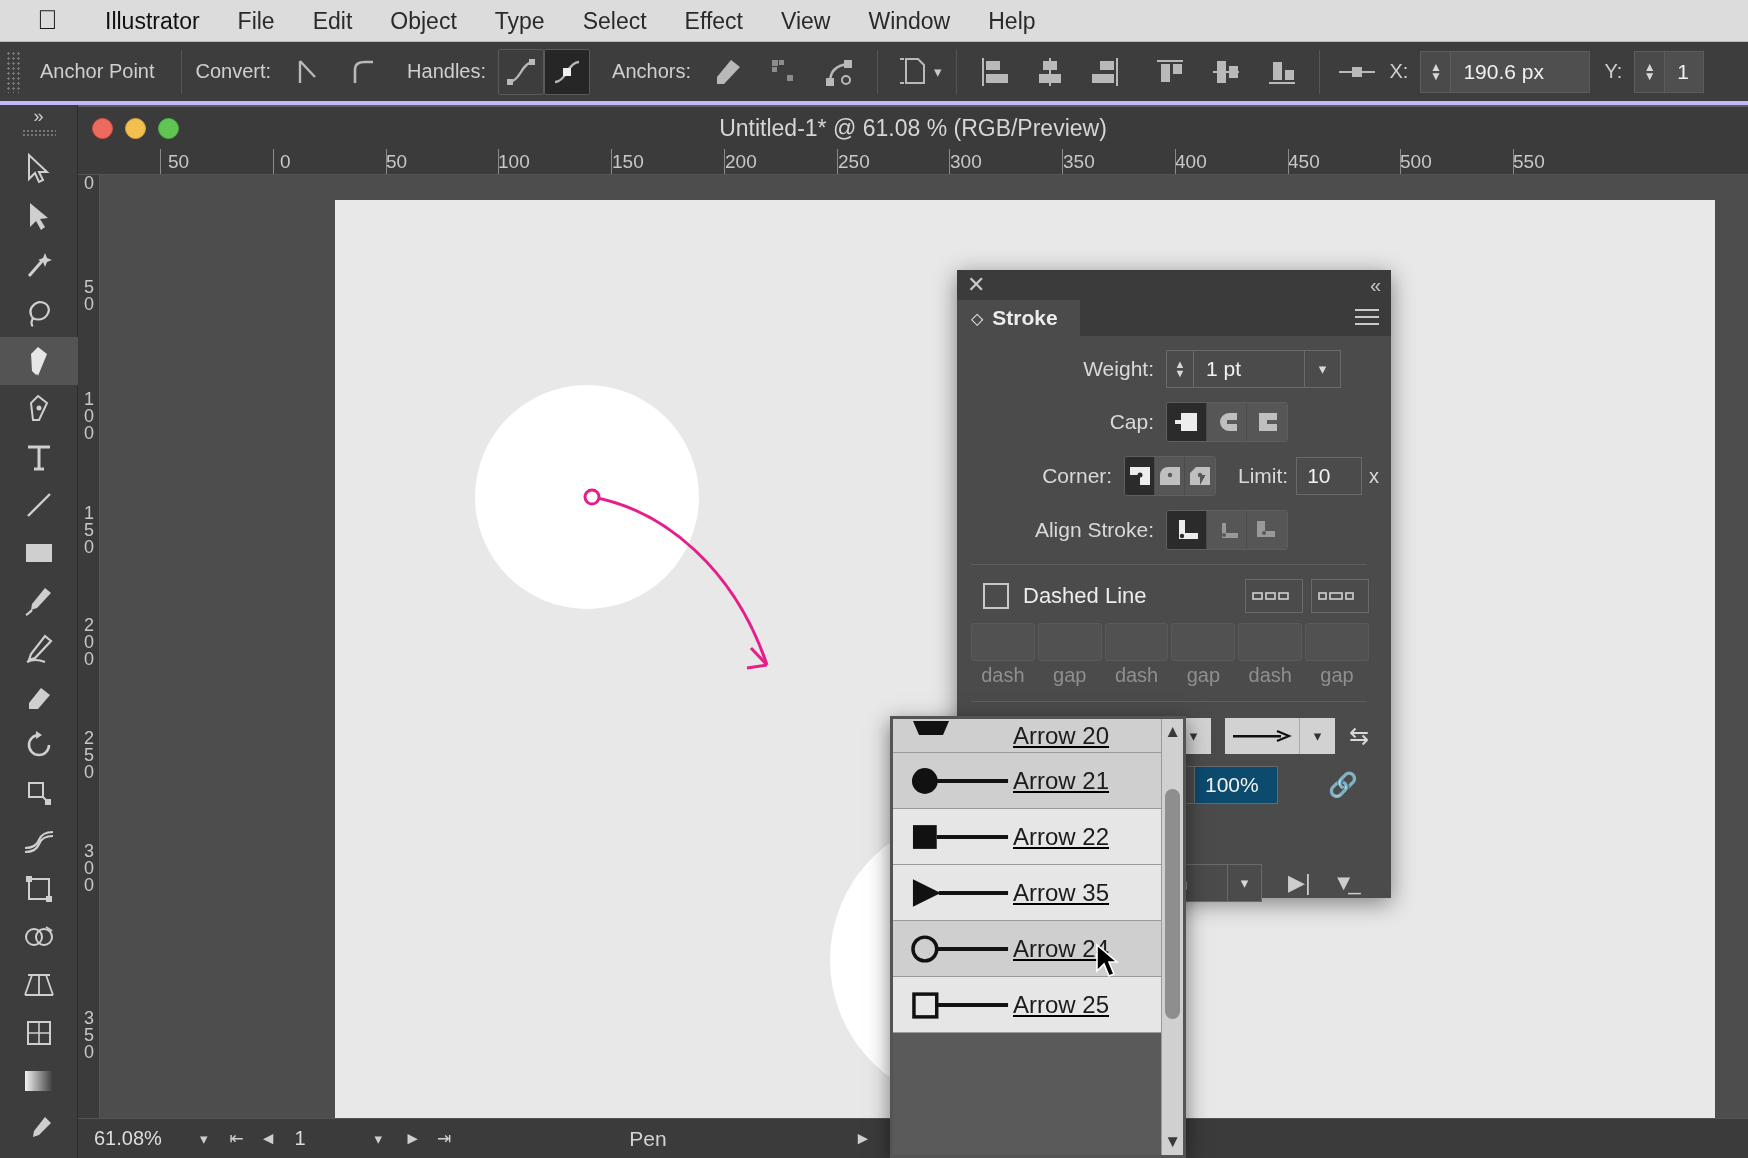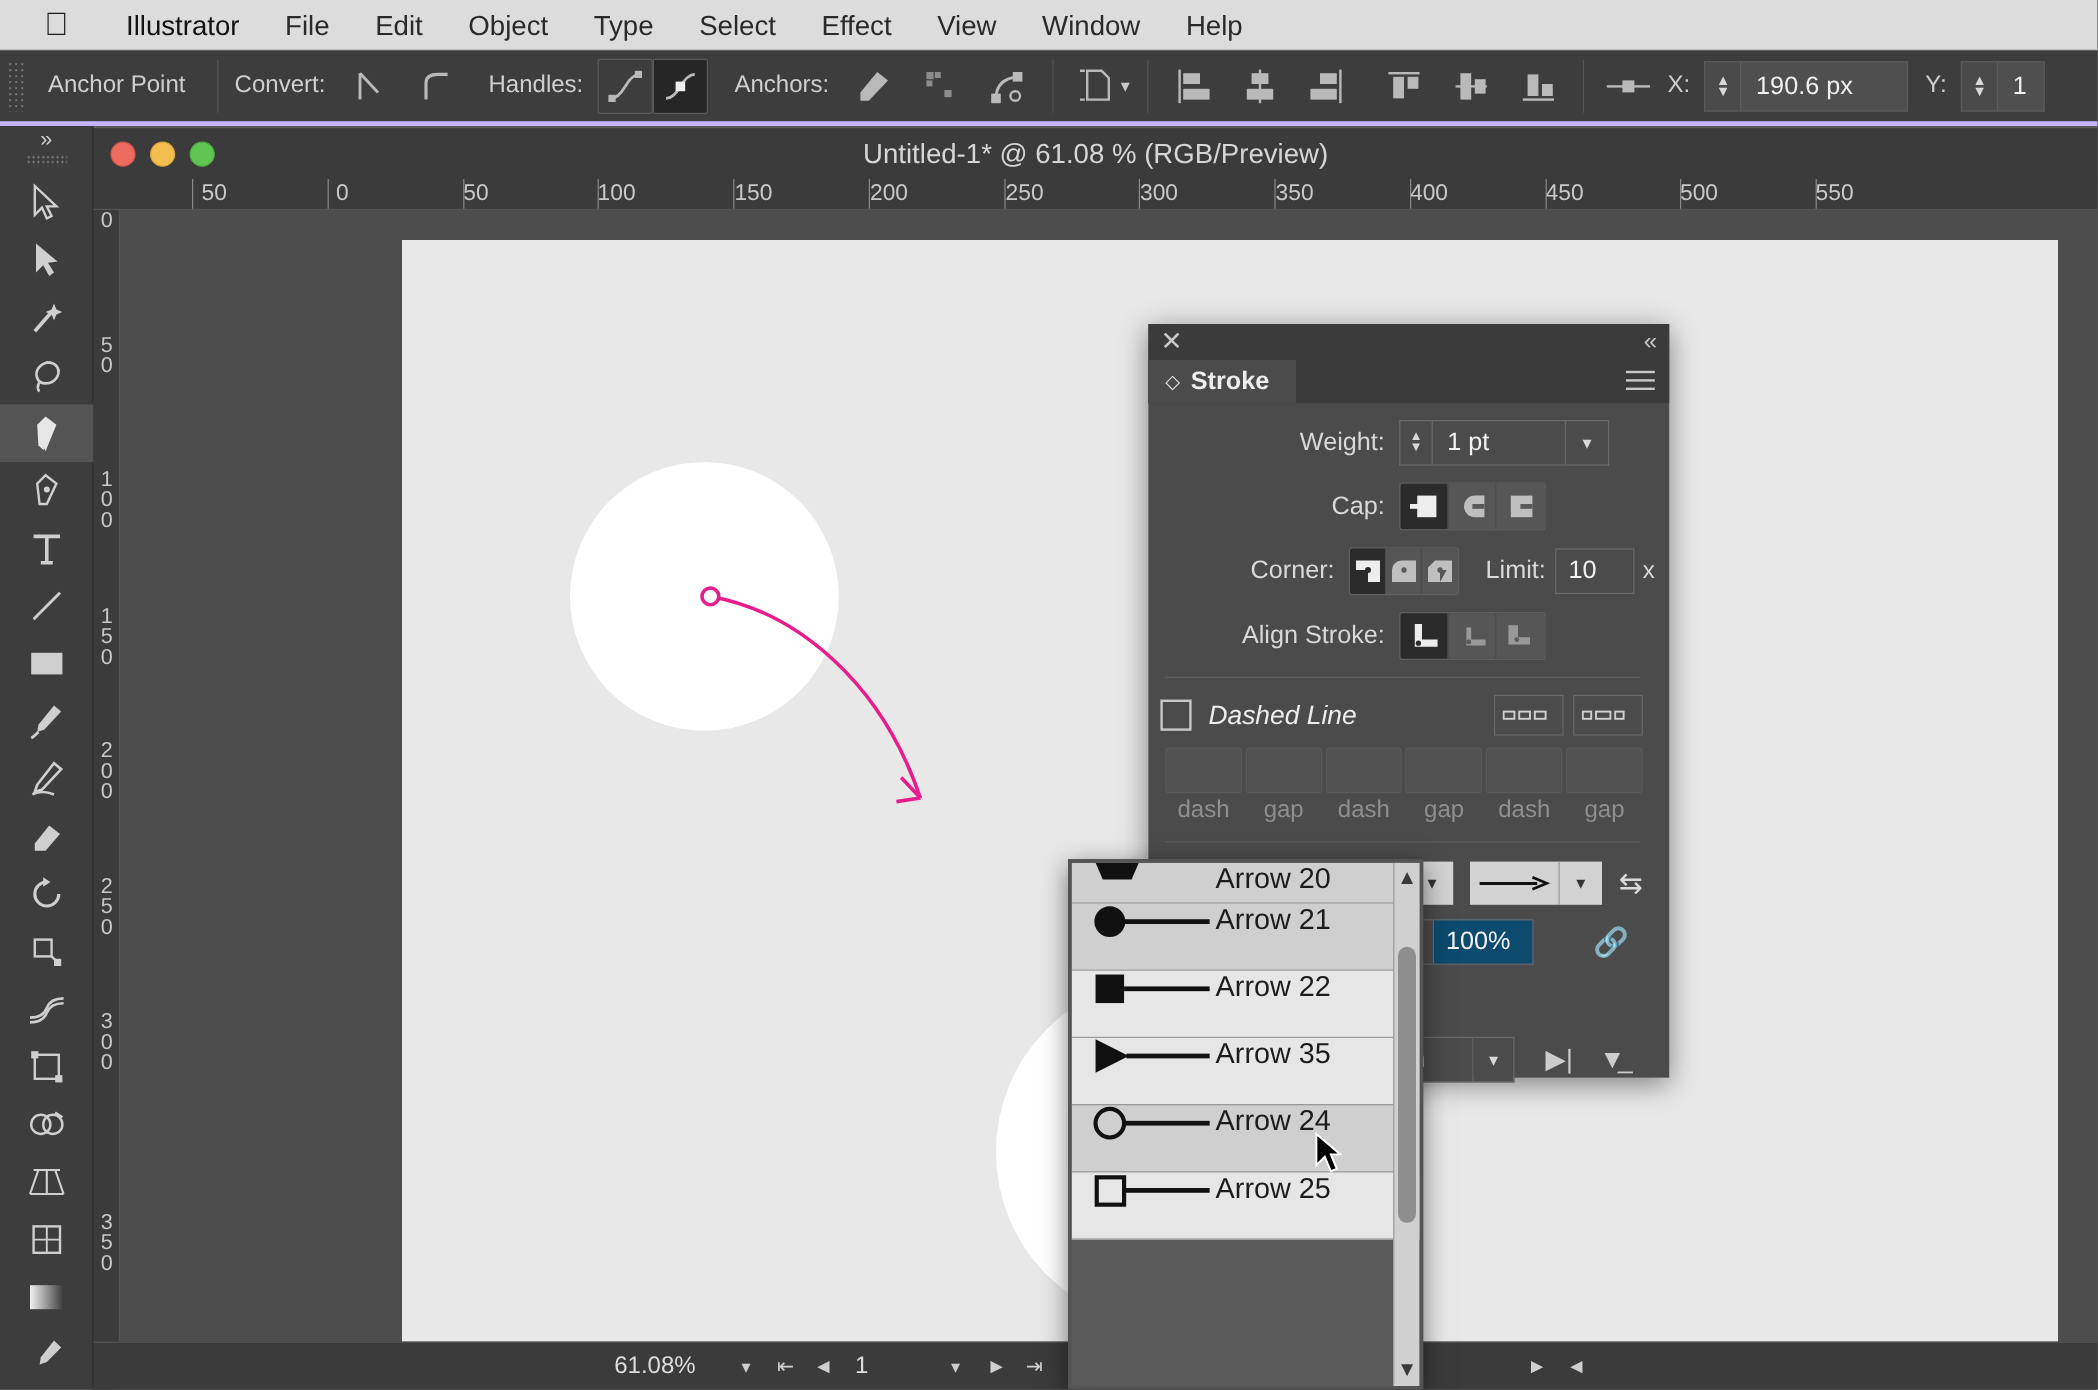--- a/index.html
+++ b/index.html
@@ -176,21 +176,21 @@
   .sqbtn:last-child { border-right: none; }
   .sqbtn.on { background: #2b2b2b; }
   .limitlabel { color: #d9d9d9; font-size: 21px; margin-left: 22px; margin-right: 8px; }
   .limitfield {
     width: 84px; height: 38px; background: #4b4b4b; border: 1px solid #6a6a6a;
     color: #f2f2f2; font-size: 21px; display: flex; align-items: center; padding-left: 10px;
   }
   .limitx { color: #d9d9d9; font-size: 20px; margin-left: 7px; }
   .divider { height: 1px; background: #5e5e5e; margin: 6px 12px 14px 14px; }
 
-  .dashrow { display: flex; align-items: center; padding-left: 10px; margin-bottom: 10px; font-style: italic; }
+  .dashrow { display: flex; align-items: center; padding-left: 26px; margin-bottom: 10px; }
   .chk { width: 26px; height: 26px; border: 2px solid #c8c8c8; margin-right: 14px; }
   .dashlbl { color: #ededed; font-size: 22px; }
   .dashpreviews { margin-left: auto; display: flex; gap: 8px; padding-right: 10px; }
   .dashprev {
     width: 58px; height: 34px; background: #4b4b4b; border: 1px solid #6a6a6a;
     display: flex; align-items: center; justify-content: center;
   }
   .dashfields { display: flex; gap: 3px; padding: 0 10px 0 14px; }
   .dashcell { width: 66px; }
   .dashbox { height: 38px; background: #515151; border: 1px solid #5a5a5a; border-radius: 3px; }
@@ -233,23 +233,24 @@
 
   
   .dropdown {
     position: absolute; left: 890px; top: 716px; width: 296px; height: 442px;
     background: #5a5a5a; border: 3px solid #545454;
     box-shadow: 0 6px 20px rgba(0,0,0,.5);
     overflow: hidden;
   }
   .dd-list { position: relative; }
   .dd-item {
-    height: 56px; display: flex; align-items: flex-start;
+    height: 56px; display: flex; align-items: center;
     border-bottom: 1px solid #9a9a9a; position: relative;
     background: #e6e6e6;
+    text-decoration: underline;
   }
   .dd-item.alt { background: #cfcfcf; }
   .dd-item.hl { background: #cfcfcf; }
   .dd-ico { width: 120px; display: flex; align-items: center; justify-content: flex-start; padding-left: 16px; }
   .dd-lbl { font-size: 24px; color: #1c1c1c; }
   .dd-scroll {
     position: absolute; right: 0; top: 0; width: 22px; height: 100%;
     background: #d0d0d0; border-left: 1px solid #9a9a9a;
   }
   .dd-thumb {
@@ -259,21 +260,20 @@
   .dd-arrow-up {
     position: absolute; right: 2px; top: 3px; color: #3a3a3a; font-size: 17px;
   }
   .dd-arrow-dn { position: absolute; right: 2px; bottom: 3px; color: #3a3a3a; font-size: 17px; }
 
   
   .statusbar {
     position: absolute; left: 0; bottom: 0; width: 1670px; height: 40px;
     background: #3b3b3b; display: flex; align-items: center; padding-left: 8px;
     border-top: 1px solid #545454;
-    justify-content: center;
   }
   .zoomval {
     width: 110px; height: 30px; background: #3b3b3b; color: #ddd; font-size: 20px;
     display: flex; align-items: center; padding-left: 8px;
   }
   .smalldrop { color: #cfcfcf; font-size: 15px; margin: 0 14px 0 4px; }
   .navbtn { color: #cfcfcf; font-size: 17px; padding: 0 8px; }
   .pagefield {
     width: 86px; height: 30px; background: #3b3b3b; color: #ddd; font-size: 20px;
     display: flex; align-items: center; padding-left: 10px;

